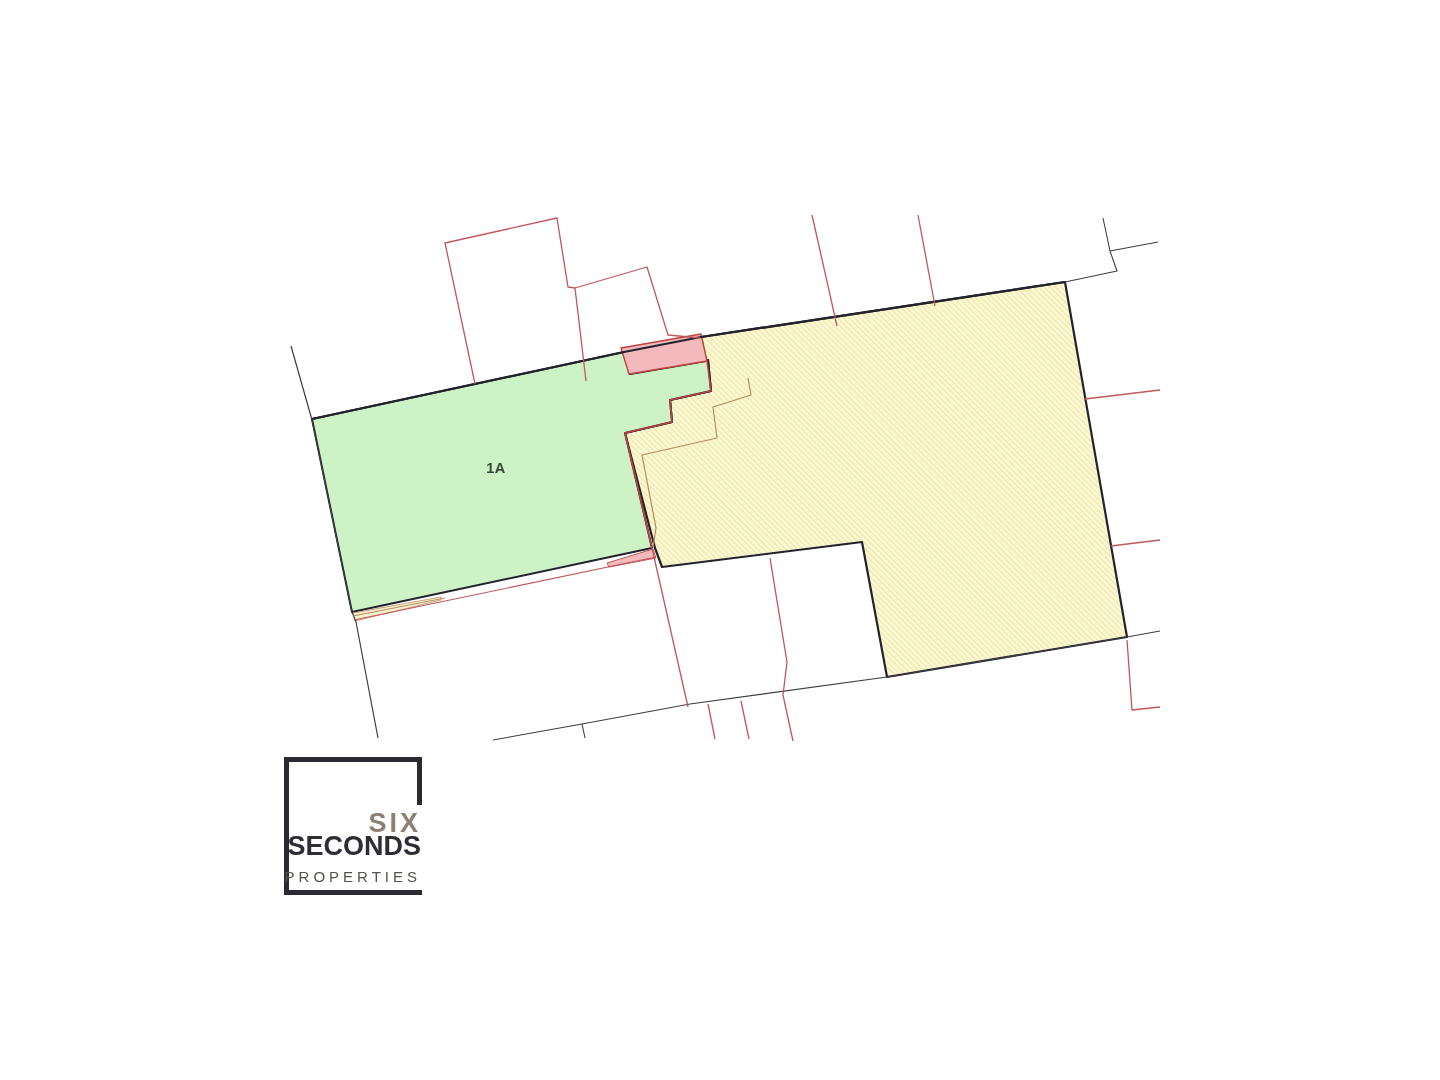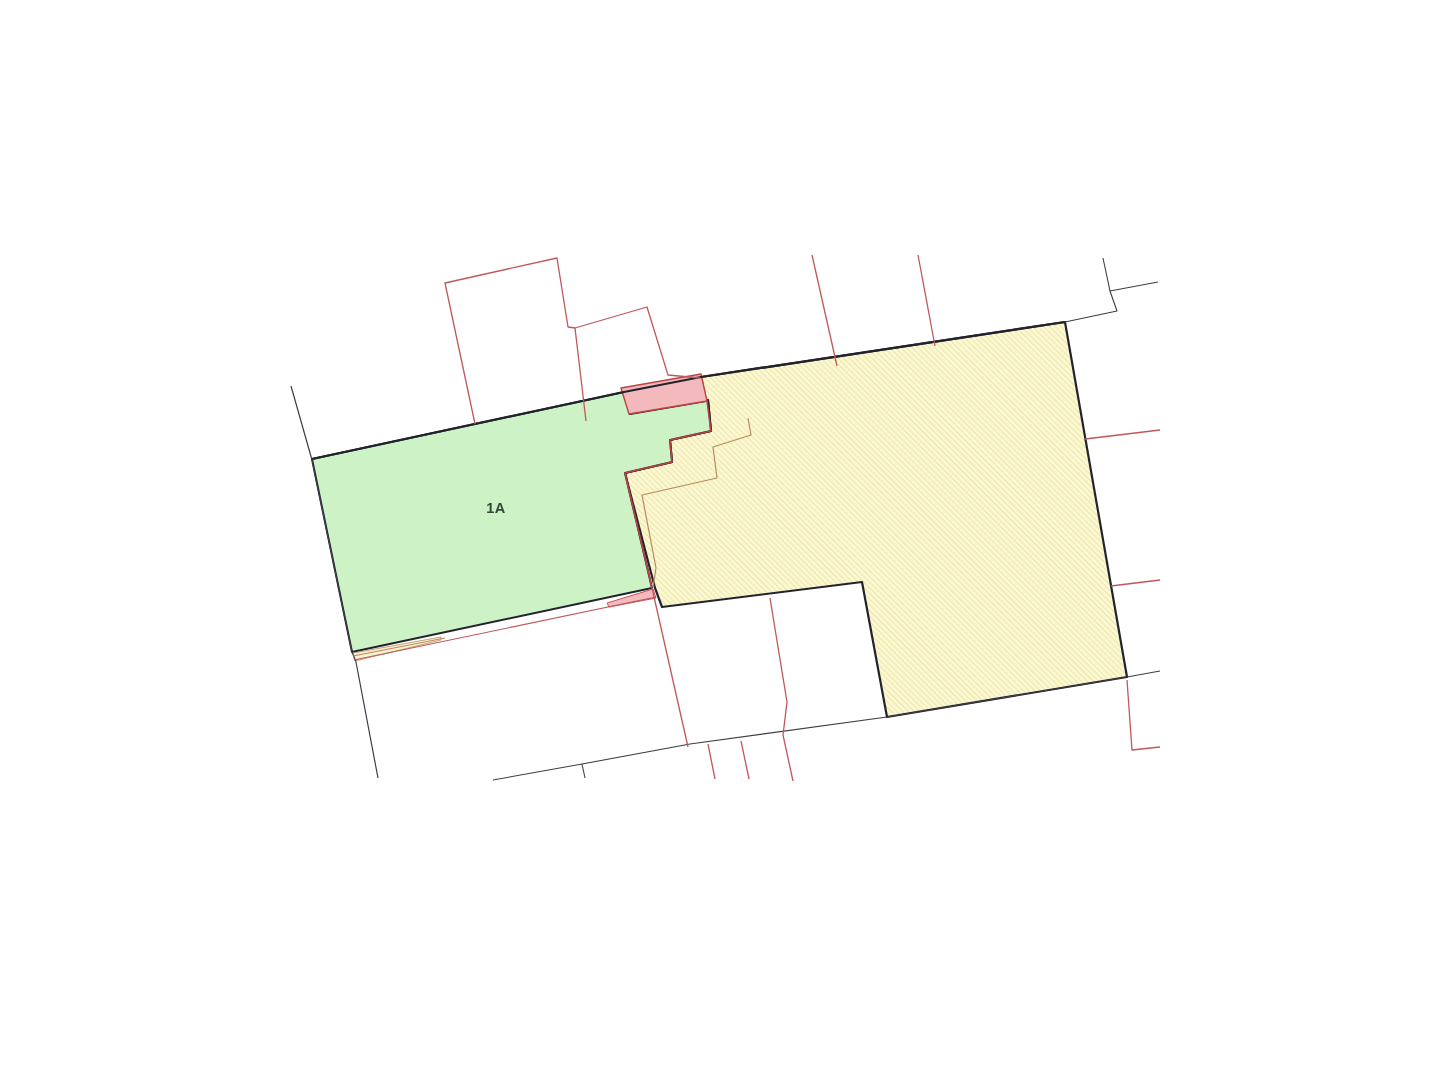--- a/index.html
+++ b/index.html
@@ -2,21 +2,20 @@
 <html><head>
 <meta charset="utf-8">
 <style>
   html,body{margin:0;padding:0;background:#ffffff;}
   .screen{
     position:relative;
     width:1440px;height:960px;
     background:#ffffff;
     overflow:hidden;
     font-family:"Liberation Sans", sans-serif;
-    margin-top:40px;
   }
   #map-svg{position:absolute;left:0;top:0;}
   
   .logo{
     position:absolute;
     left:284px;top:757px;
     width:138px;height:138px;
   }
   .logo-frame{
     position:absolute;inset:0;
@@ -91,14 +90,21 @@
       <polyline points="652,548 688,707" fill="none" stroke="#c0575b" stroke-width="1.3" stroke-linejoin="round" stroke-linecap="butt"></polyline>
       <polyline points="708,704 715,739" fill="none" stroke="#c0575b" stroke-width="1.3" stroke-linejoin="round" stroke-linecap="butt"></polyline>
       <polyline points="741,701 749,739" fill="none" stroke="#c0575b" stroke-width="1.3" stroke-linejoin="round" stroke-linecap="butt"></polyline>
       <polyline points="354,620 656,557" fill="none" stroke="#c0575b" stroke-width="1.1" stroke-linejoin="round" stroke-linecap="butt"></polyline>
       <polyline points="707,361 711,391 670,400 672,422 625,433 652,548" fill="none" stroke="#bf4340" stroke-width="1.6" stroke-linejoin="round" stroke-linecap="butt"></polyline>
       <polyline points="748,378 751,395 713,407 717,438 642,455 656,528 653,547" fill="none" stroke="#b98a5f" stroke-width="1.2" stroke-linejoin="round" stroke-linecap="butt"></polyline>
       <polyline points="353,616 445,598" fill="none" stroke="#b98a5f" stroke-width="1" stroke-linejoin="round" stroke-linecap="butt"></polyline>
       <text x="496" y="473" text-anchor="middle" font-family="&quot;Liberation Sans&quot;, sans-serif" font-size="14.5" font-weight="bold" letter-spacing="0.5" fill="#38463a">1A</text>
     </svg>
 
+  <div class="logo">
+    <div class="logo-frame"></div>
+    <div class="logo-gap"></div>
+    <p class="logo-text logo-six">SIX</p>
+    <p class="logo-text logo-seconds">SECONDS</p>
+    <p class="logo-text logo-properties">PROPERTIES</p>
+  </div>
 
 </div>
 
 </body></html>

